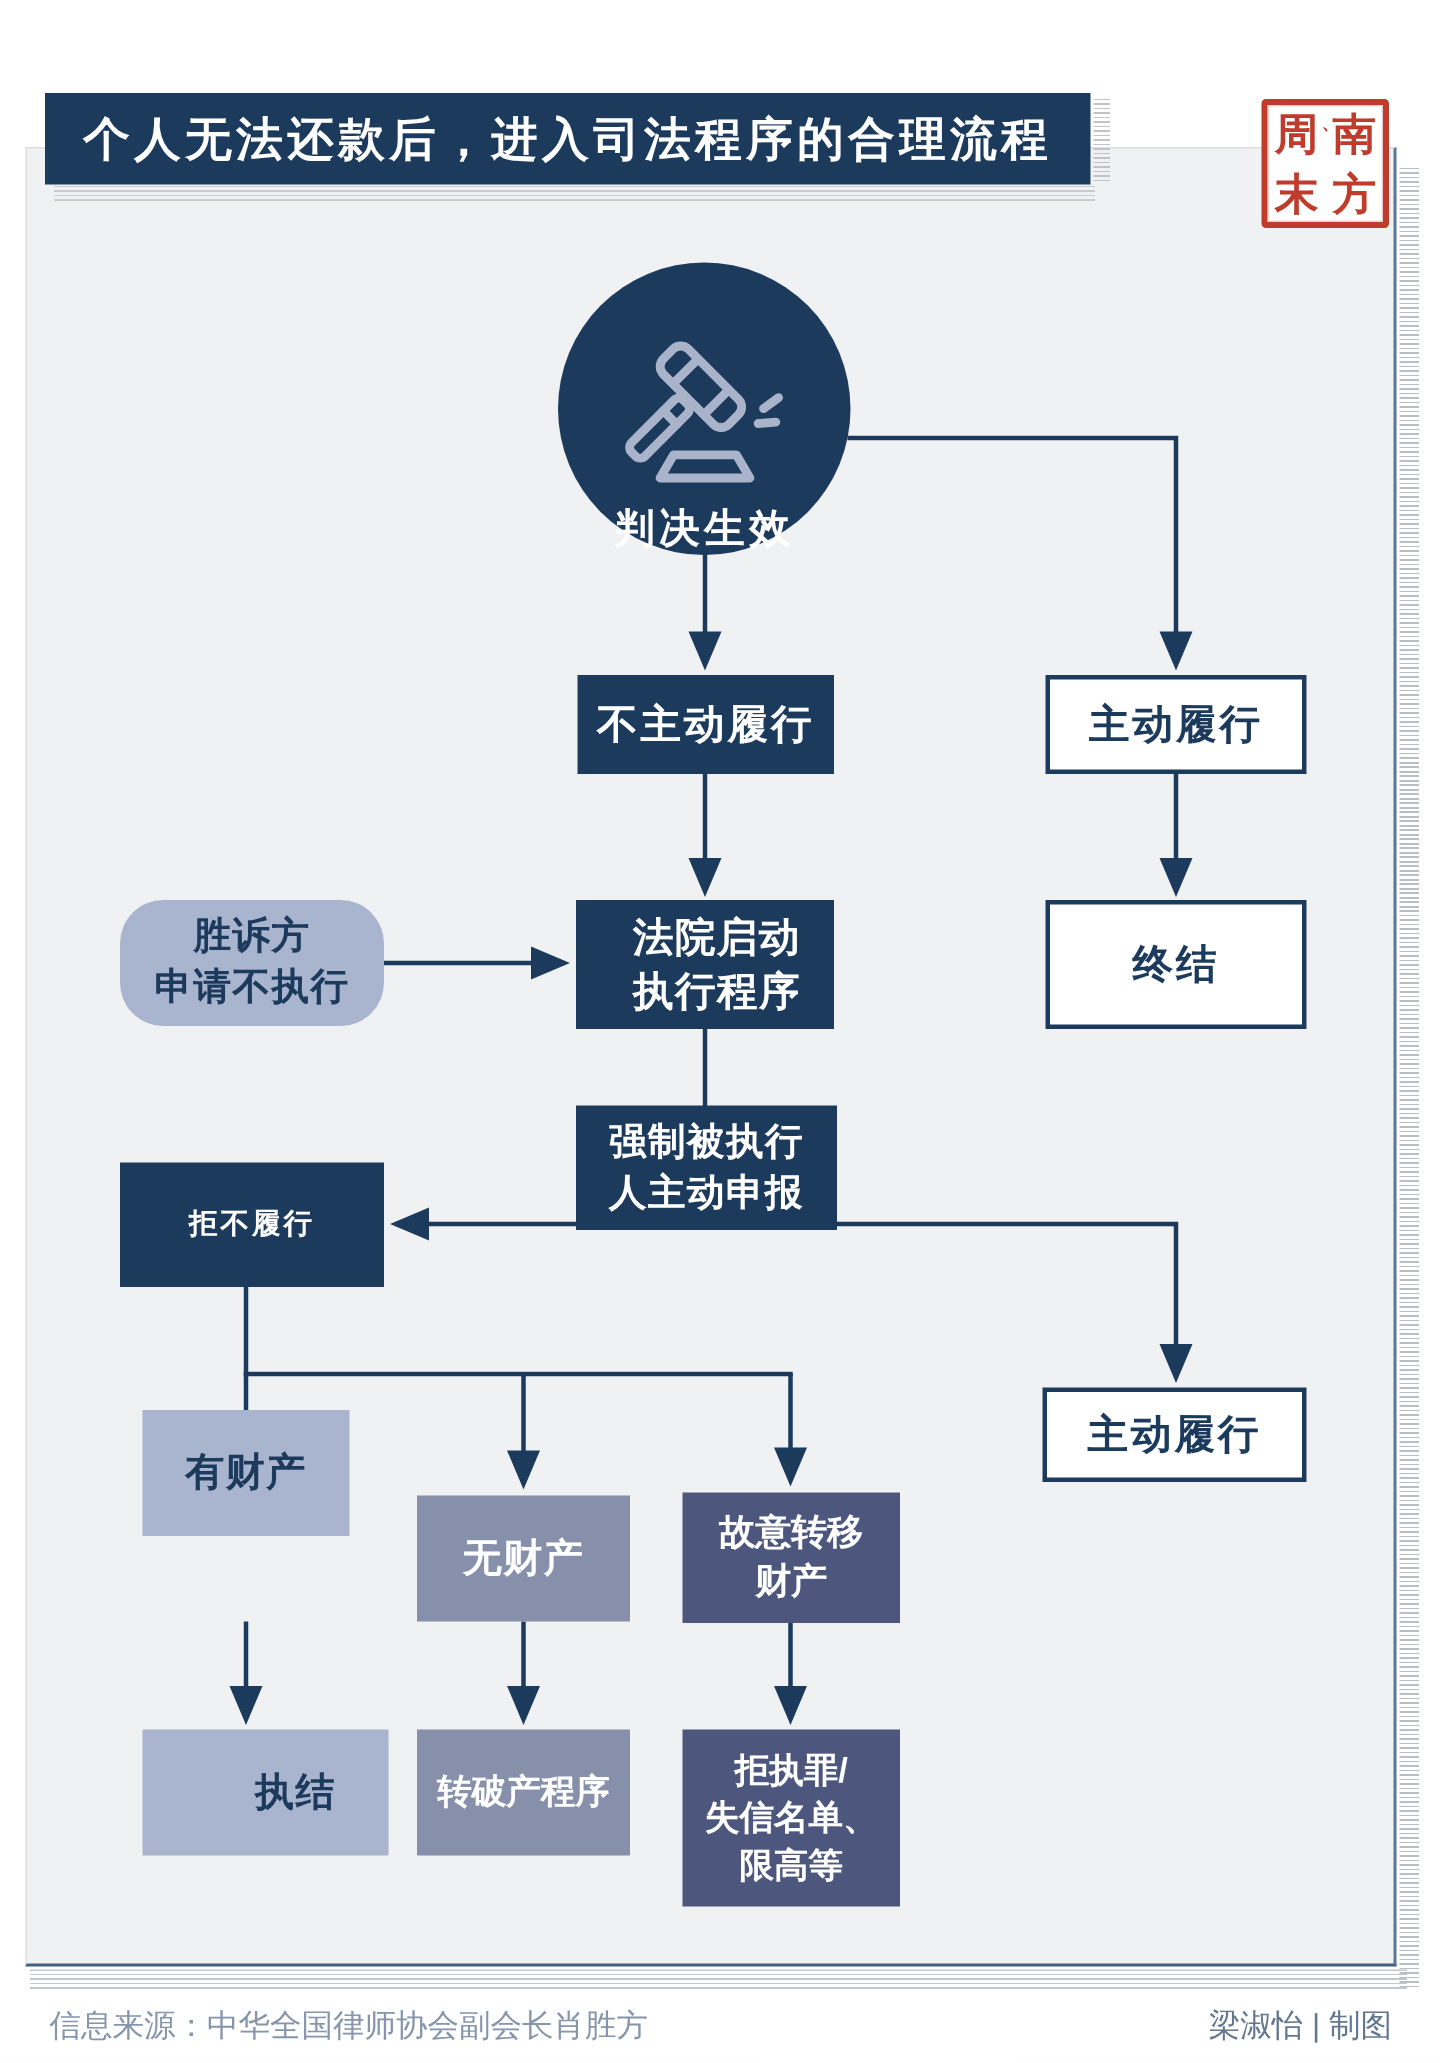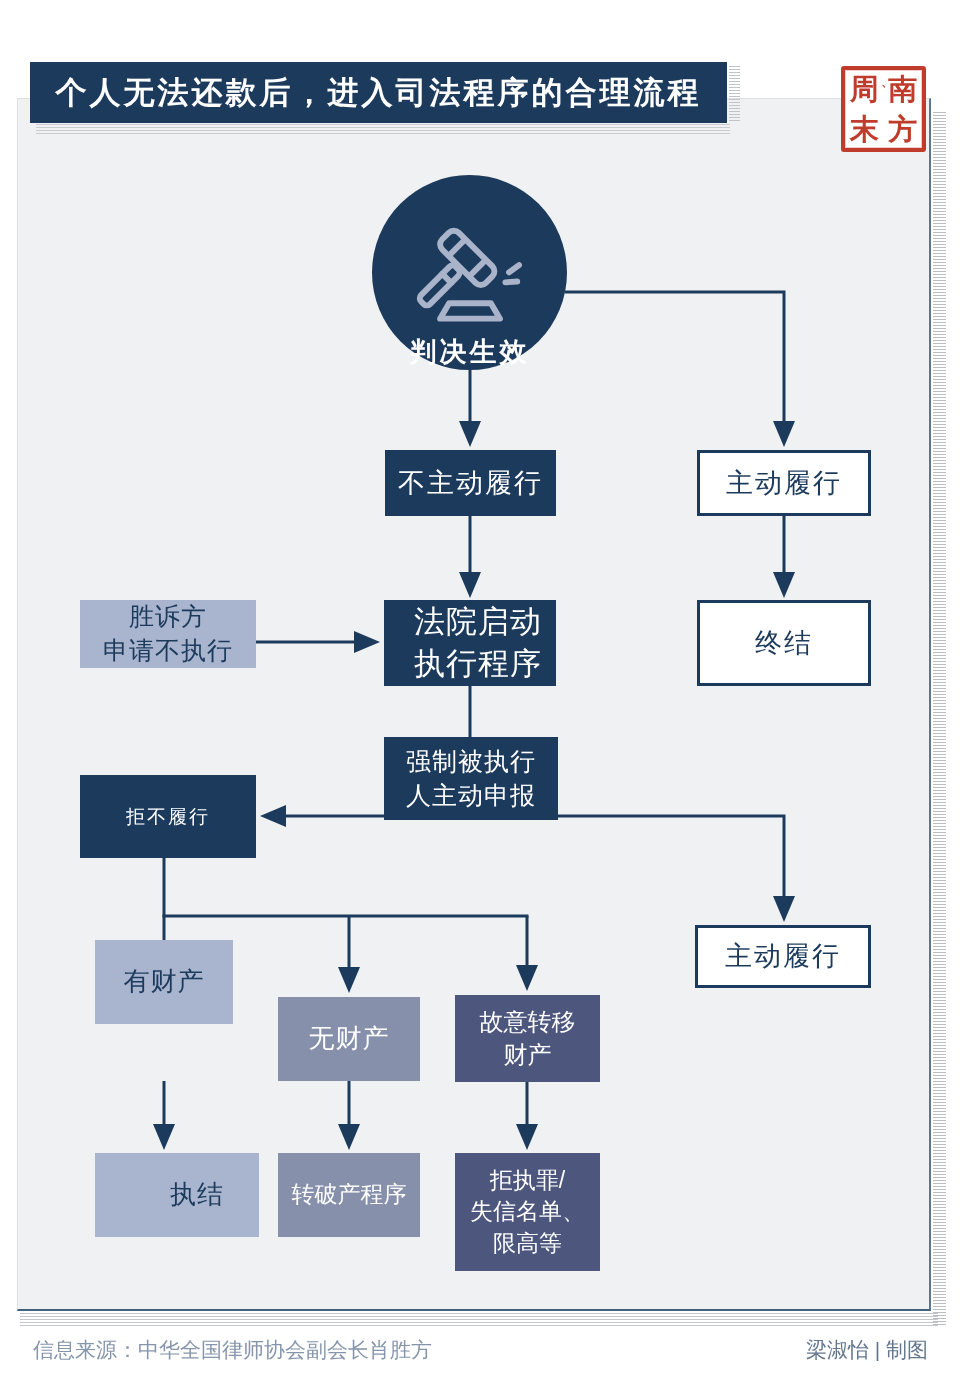--- a/index.html
+++ b/index.html
@@ -45,31 +45,31 @@
 
   
   .start{position:absolute;left:372px;top:175px;width:195px;height:195px;border-radius:50%;
         background:var(--navy);z-index:3;display:flex;flex-direction:column;
         align-items:center;justify-content:flex-end;}
   .start .label{color:#fff;font-weight:bold;font-size:27px;letter-spacing:3px;margin-top:6px;}
   .gavel{margin-top:22px;}
 
   
   .box{position:absolute;z-index:3;display:flex;align-items:center;justify-content:center;
-        font-weight:normal;text-align:center;white-space:pre-line;line-height:1.35;}
+        font-weight:bold;text-align:center;white-space:pre-line;line-height:1.35;}
   .navy{background:var(--navy);color:#fff;}
   .outline{background:#fff;border:3px solid var(--navy);color:var(--navy);}
   .light{background:var(--light);color:var(--navy);}
   .medium{background:var(--medium);color:#fff;}
   .slate{background:var(--slate);color:#fff;}
 
   .b-no-voluntary{left:385px;top:450px;width:171px;height:66px;font-size:27px;letter-spacing:2px;}
   .b-voluntary-top{left:697px;top:450px;width:174px;height:66px;font-size:27px;letter-spacing:2px;}
-  .b-winner{left:80px;top:600px;width:176px;height:68px;font-size:25px;letter-spacing:1px;}
-  .b-court{left:384px;top:600px;width:172px;height:86px;font-size:31px;letter-spacing:1px;padding-left:16px;}
+  .b-winner{left:80px;top:600px;width:176px;height:84px;font-size:25px;letter-spacing:1px;border-radius:29px;}
+  .b-court{left:384px;top:600px;width:172px;height:86px;font-size:27px;letter-spacing:1px;padding-left:16px;}
   .b-end{left:697px;top:600px;width:174px;height:86px;font-size:27px;letter-spacing:2px;}
   .b-refuse{left:80px;top:775px;width:176px;height:83px;font-size:19px;letter-spacing:2px;}
   .b-forced{left:384px;top:737px;width:174px;height:83px;font-size:25px;letter-spacing:1px;}
   .b-voluntary-mid{left:695px;top:925px;width:176px;height:63px;font-size:27px;letter-spacing:2px;}
   .b-has-prop{left:95px;top:940px;width:138px;height:84px;font-size:26px;letter-spacing:1px;}
   .b-no-prop{left:278px;top:997px;width:142px;height:84px;font-size:26px;letter-spacing:1px;}
   .b-transfer{left:455px;top:995px;width:145px;height:87px;font-size:24px;}
   .b-executed{left:95px;top:1153px;width:164px;height:84px;font-size:26px;letter-spacing:1px;padding-left:40px;}
   .b-bankruptcy{left:278px;top:1153px;width:142px;height:84px;font-size:23px;}
   .b-punish{left:455px;top:1153px;width:145px;height:118px;font-size:23px;}

